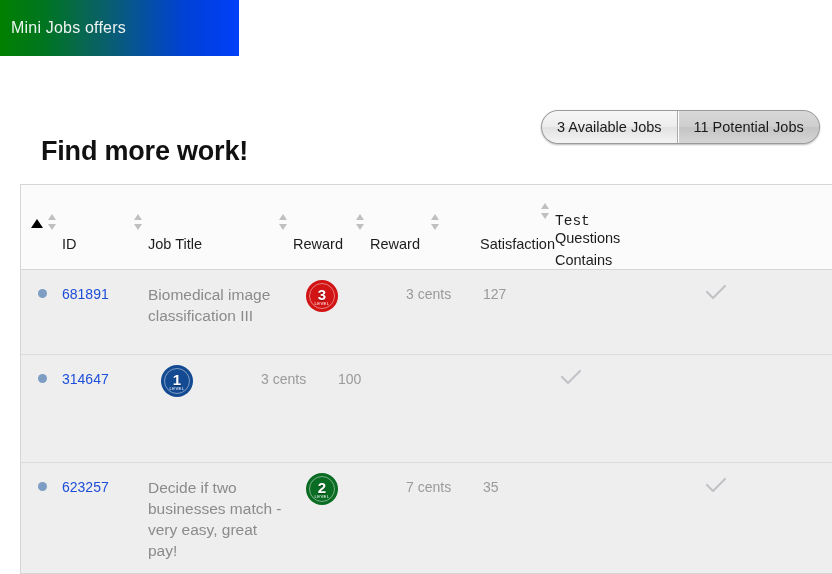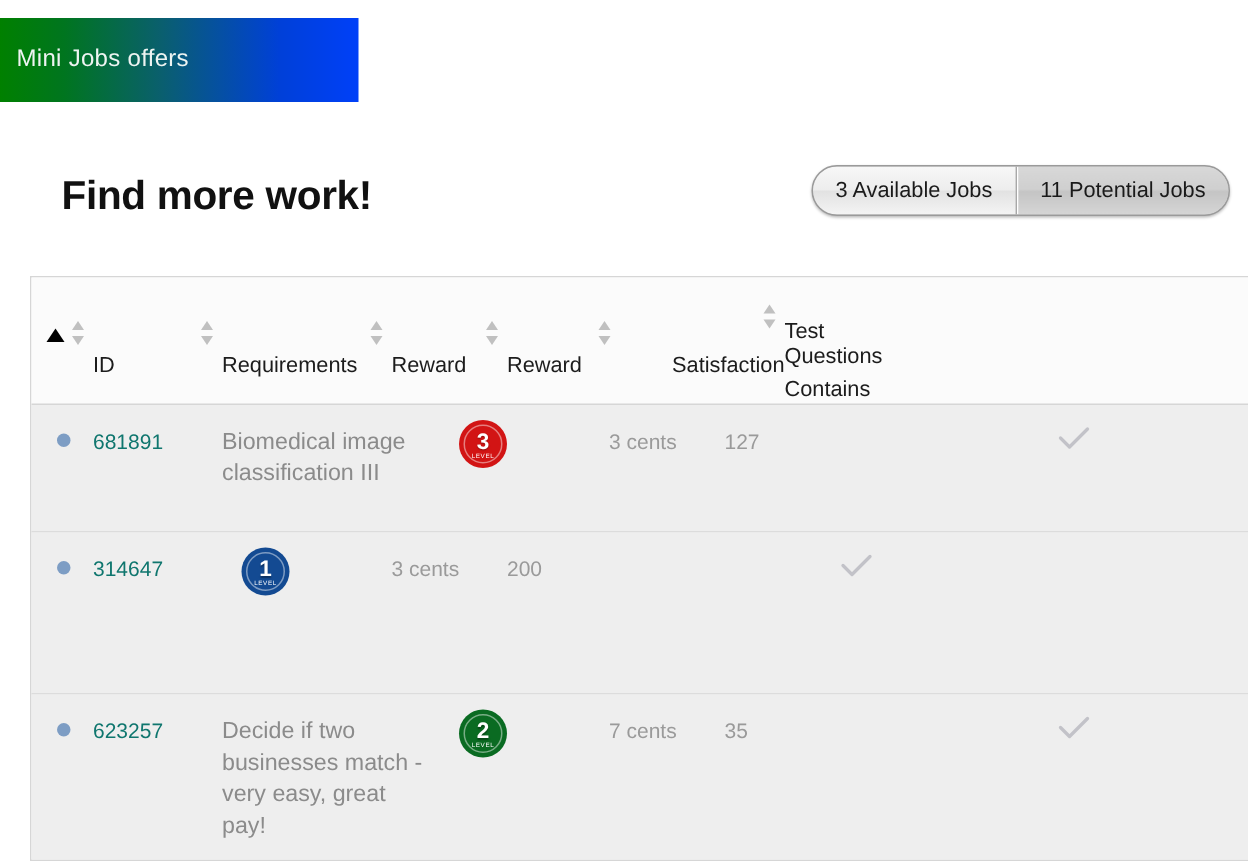--- a/index.html
+++ b/index.html
@@ -10,40 +10,40 @@
     height: 574px;
     background: #ffffff;
     font-family: "Liberation Sans", sans-serif;
     overflow: hidden;
   }
 
   
   #banner {
     position: absolute;
     left: 0;
-    top: 12px;
+    top: 0;
     width: 239px;
     height: 56px;
     background: linear-gradient(to right, #008000 0%, #00751f 18%, #0a5f6e 45%, #0040d8 78%, #0040f8 100%);
     display: flex;
     align-items: center;
   }
   #banner-title {
     color: #eef4f2;
     font-size: 16px;
     letter-spacing: 0.2px;
     padding-left: 11px;
     white-space: nowrap;
   }
 
   
   #page-title {
     position: absolute;
     left: 41px;
-    top: 97px;
+    top: 118px;
     font-size: 27px;
     color: #111111;
     letter-spacing: -0.2px;
     white-space: nowrap;
   }
 
   
   #jobs-toggle {
     position: absolute;
     left: 541px;
@@ -155,21 +155,21 @@
   .c-tasks { width: 75px;  flex: 0 0 75px; }
   .c-sat   { width: 110px; flex: 0 0 110px; justify-content: flex-end; }
   .c-ctq   { width: 95px;  flex: 0 0 95px; }
 
   .bullet {
     width: 9px; height: 9px;
     border-radius: 50%;
     background: #7d9dc4;
     margin: 19px 0 0 17px;
   }
-  .job-id { font-size: 14px; color: #0f766e; }
+  .job-id { font-size: 14px; color: #1d4ed8; }
   .job-title { color: #8b8b8b; font-size: 15.5px; padding-right: 8px; }
   .money, .tasks-val { font-size: 14px; color: #9a9a9a; }
 
   
   .badge-wrap { padding-top: 10px; padding-left: 13px; }
   .badge {
     position: relative;
     width: 32px; height: 32px;
     border-radius: 50%;
     display: flex;
@@ -255,28 +255,28 @@
     </div>
 
     <div class="th c-id">
       <span class="sort-icon">
           <i class="up"></i>
           <i class="dn"></i>
         </span>
       <span class="label">ID</span>
     </div>
 
-
-    <div class="th c-req">
-      <span class="sort-icon">
-          <i class="up"></i>
-          <i class="dn"></i>
-        </span>
-      <span class="label">Requirements</span>
-    </div>
+    <div class="th c-title">
+      <span class="sort-icon">
+          <i class="up"></i>
+          <i class="dn"></i>
+        </span>
+      <span class="label">Job Title</span>
+    </div>
+
 
     <div class="th c-rew">
       <span class="sort-icon">
           <i class="up"></i>
           <i class="dn"></i>
         </span>
       <span class="label">Reward</span>
     </div>
 
     <div class="th c-tasks">
@@ -294,21 +294,21 @@
         </span>
       <span class="label">Satisfaction</span>
     </div>
 
     <div class="th c-ctq" id="th-ctq">
       <span class="sort-icon">
           <i class="up"></i>
           <i class="dn"></i>
         </span>
       <span class="label">Contains</span>
-      <span class="label" style="position:absolute;top:28px;left:0;">Test</span>
+      <span class="label" style="position:absolute;top:28px;left:0;font-family:Liberation Mono, monospace;">Test</span>
       <span class="label" style="position:absolute;top:45px;left:0;">Questions</span>
     </div>
 
   </div>
 
   <div class="row" style="height:85px;">
     <div class="cell c-mark" style="padding-top:0;">
       <div class="bullet"></div>
     </div>
     <div class="cell c-id job-id">681891</div>
@@ -342,21 +342,21 @@
     <div class="cell c-req" style="padding-top:0;">
       <div class="badge-wrap">
         <div class="badge badge-blue">
           <span class="ring"></span>
           <span class="num">1</span>
           <span class="lvl">LEVEL</span>
         </div>
       </div>
     </div>
     <div class="cell c-rew money">3 cents</div>
-    <div class="cell c-tasks tasks-val">200</div>
+    <div class="cell c-tasks tasks-val">100</div>
     <div class="cell c-sat"></div>
     <div class="cell c-ctq" style="padding-top:0;">
       <div class="check-wrap">
         <svg class="check" viewBox="0 0 22 18">
           <path d="M2 8 L8 14 L20 2" fill="none" stroke="#c2c2c8" stroke-width="2.2" stroke-linecap="round" stroke-linejoin="round"></path>
         </svg>
       </div>
     </div>
   </div>
 

